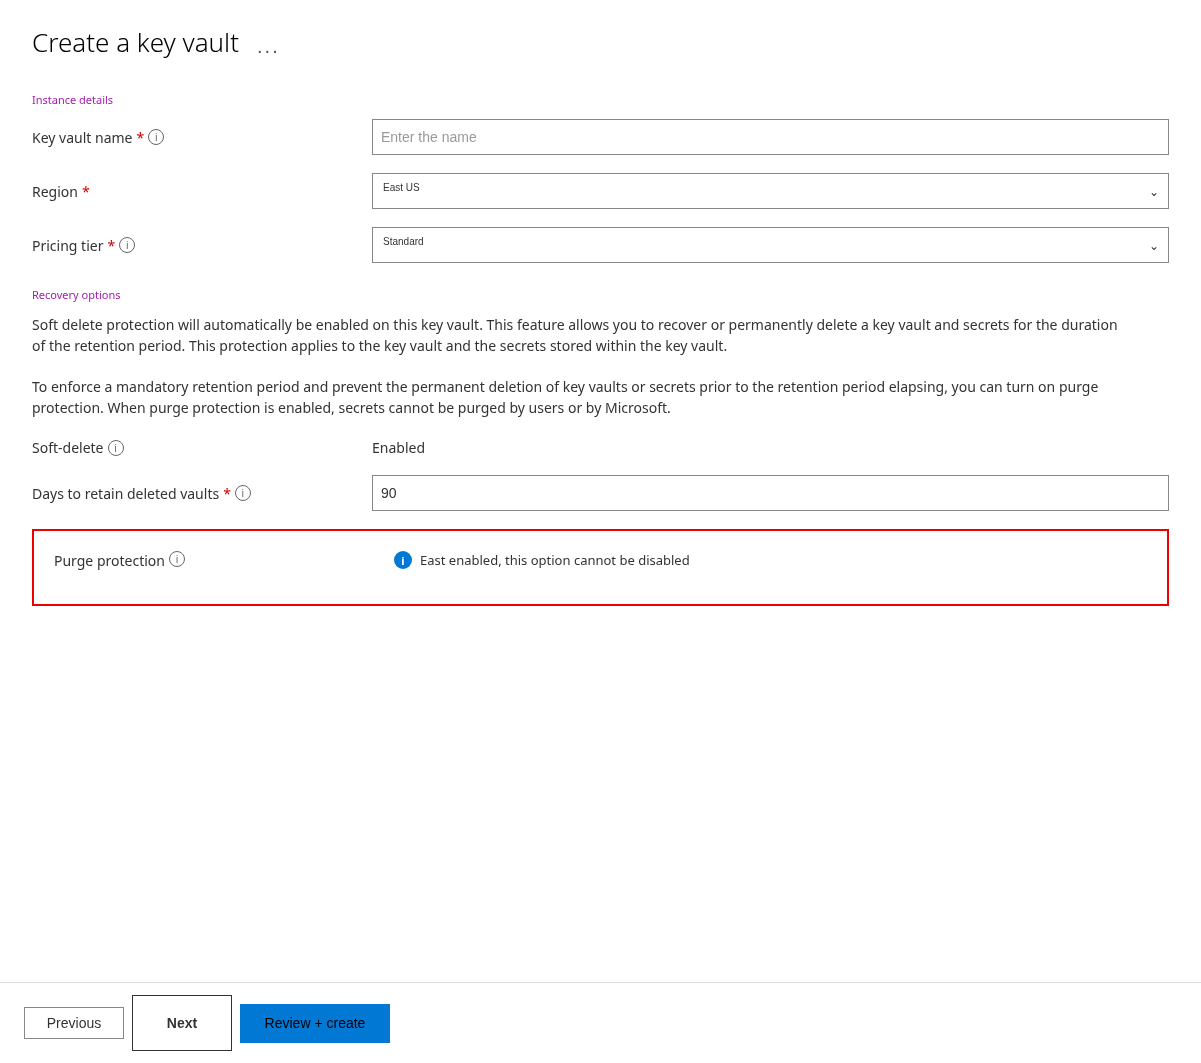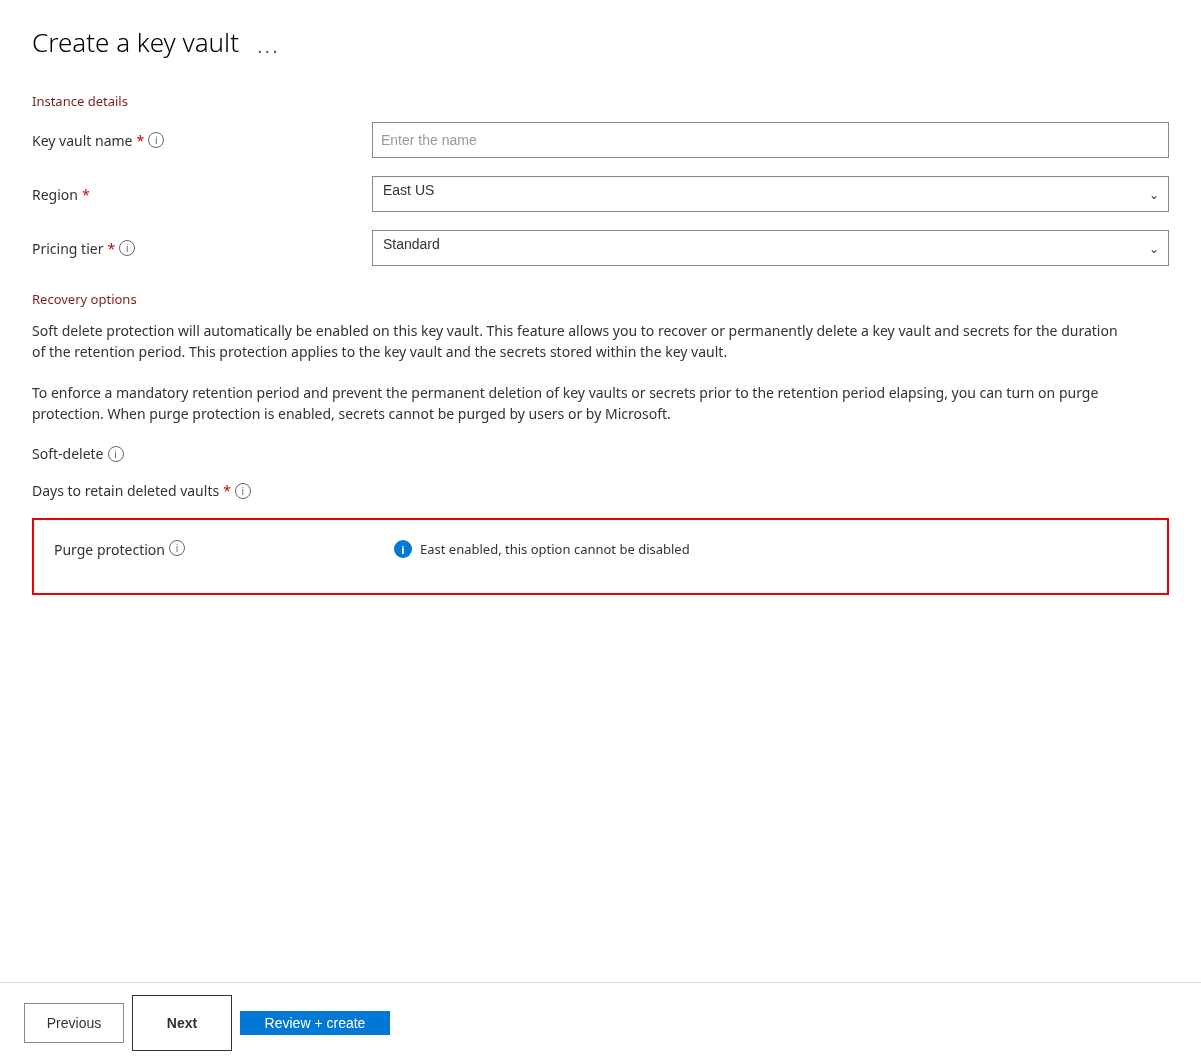--- a/index.html
+++ b/index.html
@@ -27,22 +27,22 @@
       background: none;
       border: none;
       cursor: pointer;
       font-size: 20px;
       color: #555;
       letter-spacing: 2px;
       padding: 2px 6px;
     }
 
     .section-label {
-      font-size: 13px;
-      color: #7f1d1d;
+      font-size: 11px;
+      color: #a21caf;
       margin-bottom: 16px;
     }
 
     .form-row {
       display: flex;
       align-items: center;
       margin-bottom: 18px;
     }
     .form-label {
       width: 340px;
@@ -88,21 +88,21 @@
     }
     .select-wrapper {
       position: relative;
       width: 100%;
     }
     .select-input {
       width: 100%;
       height: 36px;
       border: 1px solid #888;
       padding: 0 36px 8px 10px;
-      font-size: 14px;
+      font-size: 10px;
       color: #333;
       background: #fff;
       appearance: none;
       cursor: pointer;
       outline: none;
     }
     .select-chevron {
       position: absolute;
       right: 10px;
       top: 50%;
@@ -199,46 +199,46 @@
       left: 0;
       right: 0;
       background: #fff;
       border-top: 1px solid #ddd;
       padding: 12px 24px;
       display: flex;
       gap: 8px;
       align-items: center;
     }
     .btn-prev {
-      height: 40px;
+      height: 32px;
       min-width: 100px;
       border: 1px solid #888;
       background: #fff;
       color: #333;
       font-size: 14px;
       cursor: pointer;
       padding: 0 8px;
     }
     .btn-next {
       height: 56px;
       min-width: 100px;
       border: 1px solid #333;
       background: #fff;
       color: #333;
       font-size: 14px;
       font-weight: 600;
       cursor: pointer;
       padding: 0 20px;
     }
     .btn-review {
-      height: 24px;
+      height: 39px;
       min-width: 150px;
       border: none;
       background: #0078d4;
-      color: #ffffff;
+      color: #000000;
       font-size: 14px;
       cursor: pointer;
       padding: 4px 20px;
     }
 
     .form-rows-wrapper {
       padding-bottom: 80px;
     }
   </style>
 </head>
@@ -308,27 +308,33 @@
 
     <div style="margin-top:16px; margin-bottom:20px;">
       <div class="description-block">To enforce a mandatory retention period and prevent the permanent deletion of key vaults or secrets prior to the retention period elapsing, you can turn on purge protection. When purge protection is enabled, secrets cannot be purged by users or by Microsoft.</div>
     </div>
 
     <div class="form-row">
       <div class="form-label">
         <span>Soft-delete</span>
         <span class="info-icon">i</span>
       </div>
+      <div class="form-control-wrapper">
+        <span class="static-value">Enabled</span>
+      </div>
     </div>
 
     <div class="form-row">
       <div class="form-label">
         <span>Days to retain deleted vaults</span>
         <span class="required-star">*</span>
         <span class="info-icon">i</span>
+      </div>
+      <div class="form-control-wrapper">
+        <input class="text-input" type="text" value="90" style="">
       </div>
     </div>
 
     <div class="purge-highlight-box">
       <div class="form-row" style="align-items:flex-start;">
         <div class="purge-row-label">
           <span>Purge protection</span>
           <span class="info-icon">i</span>
         </div>
         <div class="purge-options">

